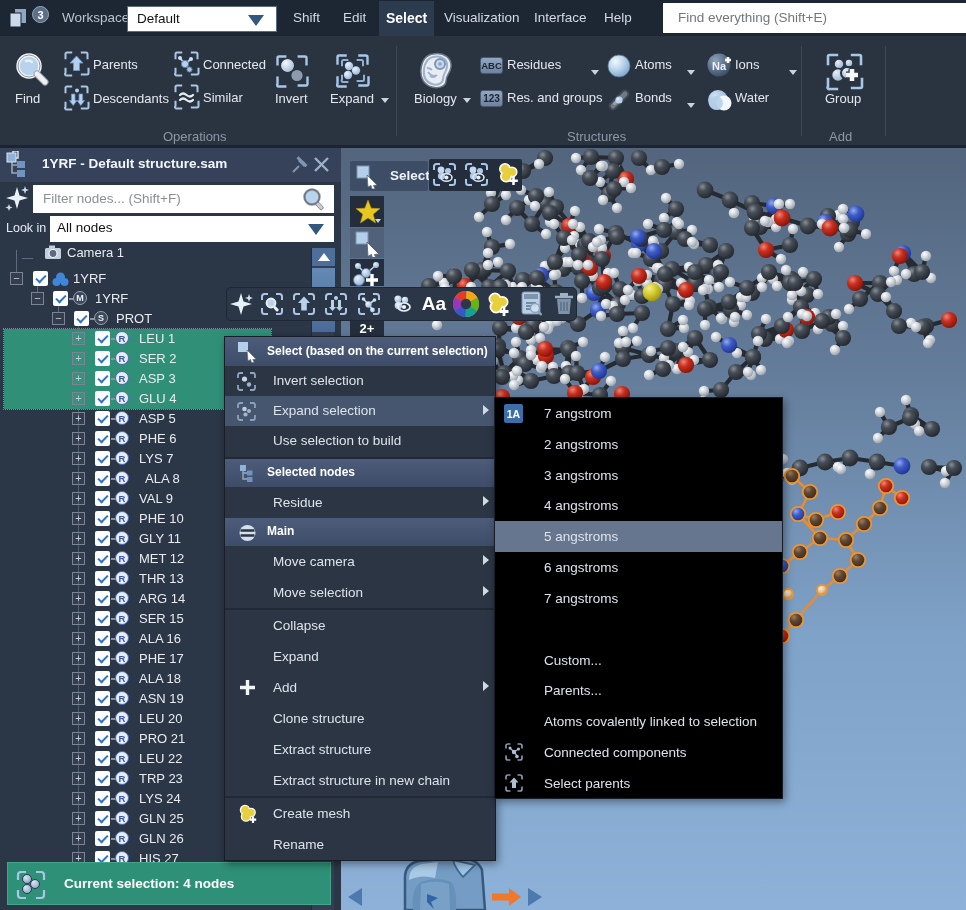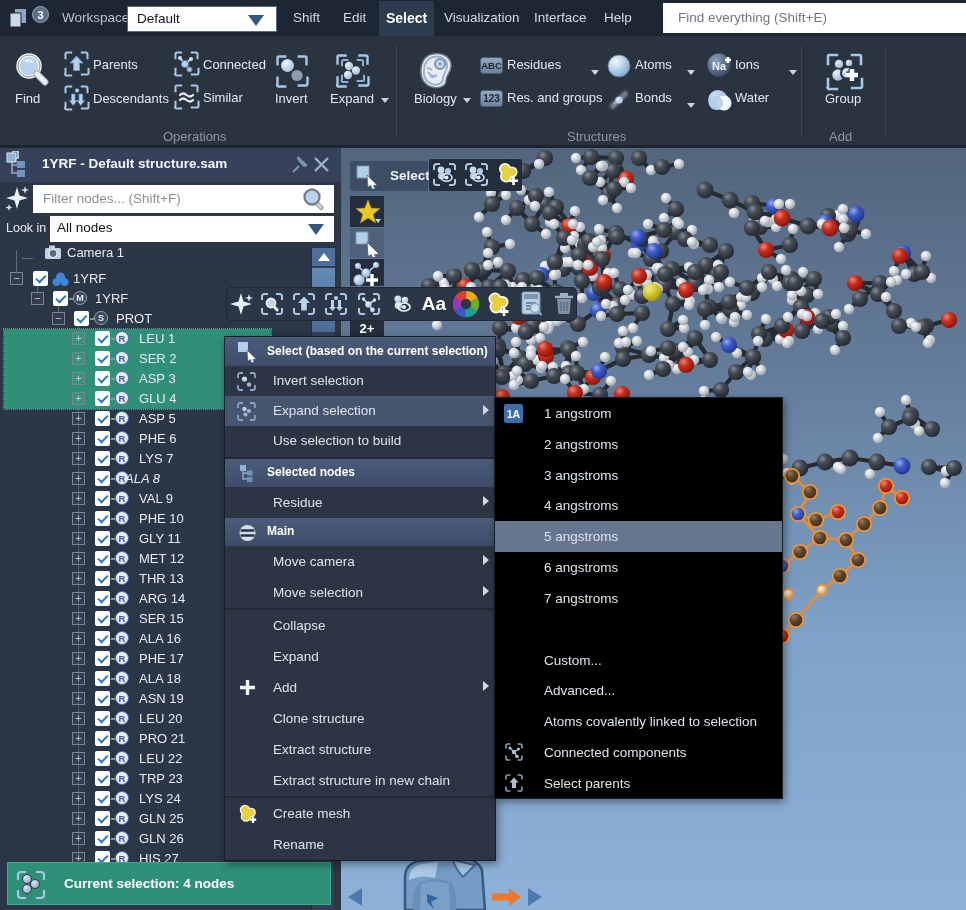--- a/index.html
+++ b/index.html
@@ -1096,21 +1096,21 @@
       <span class="cb" style="left:95px;"></span>
       <span class="tick" style="left:111px;"></span>
       <span class="ric" style="left:115px;">R</span>
       <span class="lbl" style="left:139px;">LYS 7</span>
     </div>
     <div class="trow" style="left:0;top:321px;">
       <span class="exp" style="left:72px;">+</span>
       <span class="cb" style="left:95px;"></span>
       <span class="tick" style="left:111px;"></span>
       <span class="ric" style="left:115px;">R</span>
-      <span class="lbl" style="left:125px;font-style:italic;">ALA 8</span>
+      <span class="lbl" style="left:145px;">ALA 8</span>
     </div>
     <div class="trow" style="left:0;top:341px;">
       <span class="exp" style="left:72px;">+</span>
       <span class="cb" style="left:95px;"></span>
       <span class="tick" style="left:111px;"></span>
       <span class="ric" style="left:115px;">R</span>
       <span class="lbl" style="left:139px;">VAL 9</span>
     </div>
     <div class="trow" style="left:0;top:361px;">
       <span class="exp" style="left:72px;">+</span>
@@ -1353,21 +1353,21 @@
     <div class="mrow " style="top:492px;height:31px;text-align:right;">
       <span style="left:48px;top:8px;">Rename</span>
     </div>
   </div>
 <div id="smenu">
     <div class="srow" style="top:0px;height:31px;">
       <svg class="abs" style="left:9px;top:6px" width="19" height="19">
         <rect x="0" y="0" width="19" height="19" rx="2" fill="#3e6ea8"></rect>
         <text x="9.5" y="13.5" font-size="10.5" font-weight="bold" fill="#fff" text-anchor="middle" font-family="Liberation Sans">1A</text>
       </svg>
-      <span style="top:8px;">1 angstrom</span>
+      <span style="top:8px;">7 angstrom</span>
     </div>
     <div class="srow" style="top:31px;height:31px;">
       <span style="top:8px;">2 angstroms</span>
     </div>
     <div class="srow" style="top:62px;height:31px;">
       <span style="top:8px;">3 angstroms</span>
     </div>
     <div class="srow" style="top:93px;height:30px;">
       <span style="top:7px;">4 angstroms</span>
     </div>
@@ -1377,21 +1377,21 @@
     <div class="srow" style="top:154px;height:31px;">
       <span style="top:8px;">6 angstroms</span>
     </div>
     <div class="srow" style="top:185px;height:31px;">
       <span style="top:8px;">7 angstroms</span>
     </div>
     <div class="srow" style="top:247px;height:31px;">
       <span style="top:8px;">Custom...</span>
     </div>
     <div class="srow" style="top:278px;height:30px;">
-      <span style="top:7px;">Advanced...</span>
+      <span style="top:7px;">Parents...</span>
     </div>
     <div class="srow" style="top:308px;height:31px;">
       <span style="top:8px;">Atoms covalently linked to selection</span>
     </div>
     <div class="srow" style="top:339px;height:31px;">
       <svg class="abs" style="left:9px;top:5px" width="20" height="20" opacity="0.9">
         <path d="M2 6.5V4A2 2 0 0 1 4 2H6.5 M13.5 2H16A2 2 0 0 1 18 4V6.5 M18 13.5V16A2 2 0 0 1 16 18H13.5 M6.5 18H4A2 2 0 0 1 2 16V13.5" stroke="#93a8c2" stroke-width="1.7" fill="none"></path>
         <path d="M10 10 L6 6 M10 10 L14.5 7 M10 10 L13 14" stroke="#aebfd4" stroke-width="1.3"></path>
         <circle cx="10" cy="10" r="2.2" fill="#c2d4e8"></circle>
         <circle cx="6" cy="6" r="1.5" fill="#c2d4e8"></circle>

